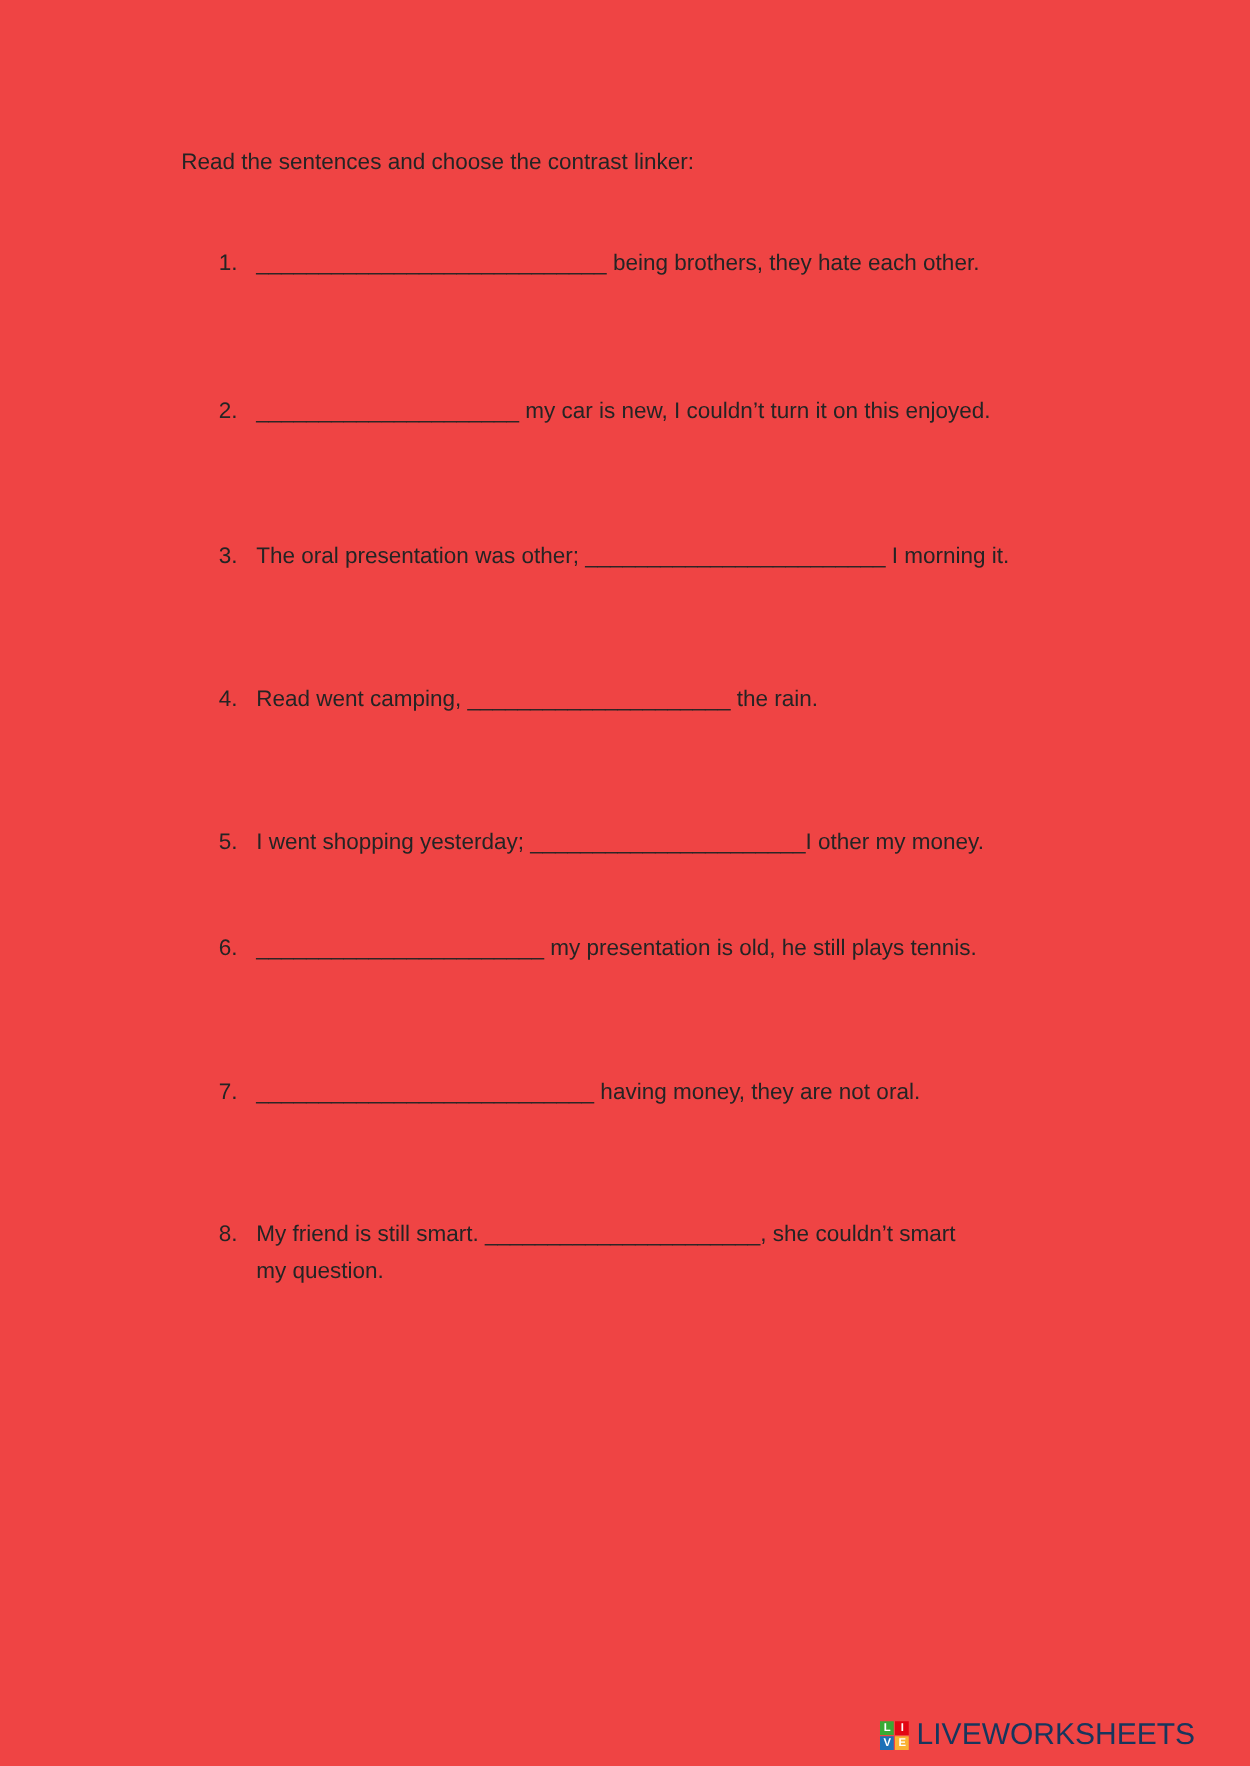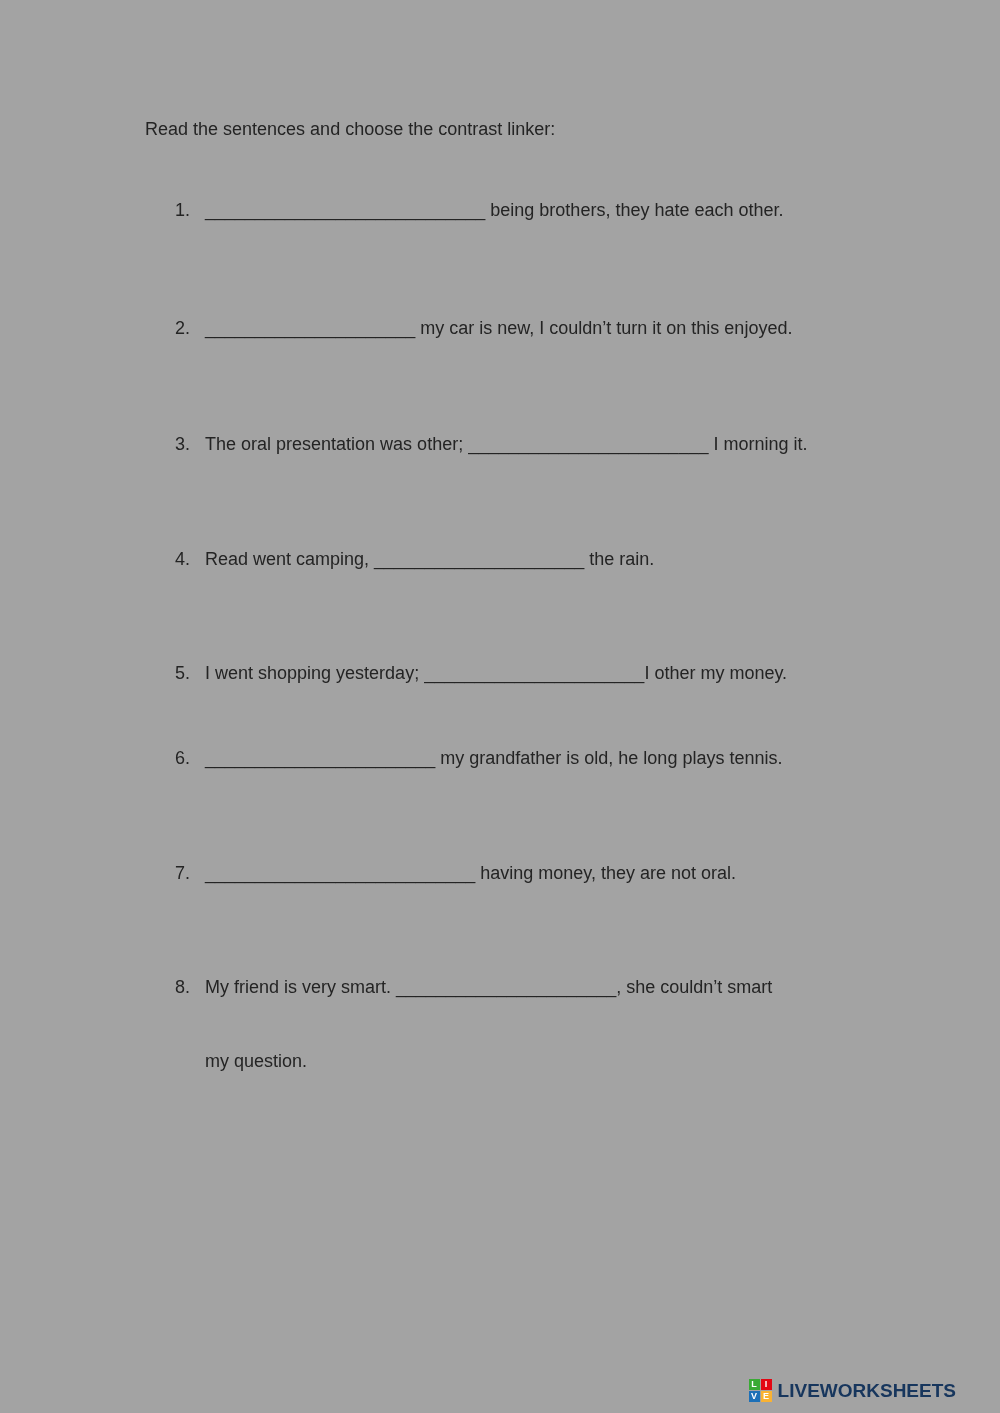--- a/index.html
+++ b/index.html
@@ -23,21 +23,21 @@
     line-height: 24px;
   }
   .q {
     position: absolute;
     left: 175px;
     display: flex;
     align-items: flex-start;
   }
   .q-num { flex: 0 0 30px; line-height: 29px; }
   .q-body { max-width: 665px; line-height: 29px; }
-  .nl { display: block; margin-top: 45px; }
+  .nl { display: block; }
   .q1 { top: 196px; }
   .q2 { top: 314px; }
   .q3 { top: 430px; }
   .q4 { top: 545px; }
   .q5 { top: 659px; }
   .q6 { top: 744px; }
   .q7 { top: 859px; }
   .q8 { top: 973px; }
   .footer {
     position: absolute;
@@ -56,30 +56,30 @@
   .tile {
     display: flex;
     align-items: center;
     justify-content: center;
     color: #ffffff;
     font-weight: bold;
     font-size: 9px;
     line-height: 1;
   }
   .brand {
-    font-size: 19px;
-    font-weight: bold;
+    font-size: 24px;
+    font-weight: normal;
     color: #17365d;
     white-space: nowrap;
   }
 </style>
 </head>
 <body>
 
-<div class="page" style="background: #a3a3a3; color: rgb(36, 36, 36);">
+<div class="page" style="background: #ef4444; color: rgb(36, 36, 36);">
 
   <p class="instruction">Read the sentences and choose the contrast linker:</p>
 
   <div class="q q1">
     <span class="q-num">1.</span>
     <span class="q-body"><span>____________________________</span><span> being brothers, they hate each other.</span></span>
   </div>
 
   <div class="q q2">
     <span class="q-num">2.</span>
@@ -96,31 +96,31 @@
     <span class="q-body"><span>Read went camping, </span><span>_____________________</span><span> the rain.</span></span>
   </div>
 
   <div class="q q5">
     <span class="q-num">5.</span>
     <span class="q-body"><span>I went shopping yesterday; </span><span>______________________</span><span>I other my money.</span></span>
   </div>
 
   <div class="q q6">
     <span class="q-num">6.</span>
-    <span class="q-body"><span>_______________________</span><span> my grandfather is old, he long plays tennis.</span></span>
+    <span class="q-body"><span>_______________________</span><span> my presentation is old, he still plays tennis.</span></span>
   </div>
 
   <div class="q q7">
     <span class="q-num">7.</span>
     <span class="q-body"><span>___________________________</span><span> having money, they are not oral.</span></span>
   </div>
 
   <div class="q q8">
     <span class="q-num">8.</span>
-    <span class="q-body"><span>My friend is very smart. </span><span>______________________</span><span>, she couldn’t smart</span><span class="nl">my question.</span></span>
+    <span class="q-body"><span>My friend is still smart. </span><span>______________________</span><span>, she couldn’t smart</span><span class="nl">my question.</span></span>
   </div>
 
   <div class="footer">
     <span class="logo">
       <span class="tile" style="background: rgb(58, 170, 53);">L</span>
       <span class="tile" style="background: rgb(227, 6, 19);">I</span>
       <span class="tile" style="background: rgb(29, 112, 183);">V</span>
       <span class="tile" style="background: rgb(249, 178, 51);">E</span>
     </span>
     <span class="brand" style="color: rgb(23, 54, 93);">LIVEWORKSHEETS</span>

